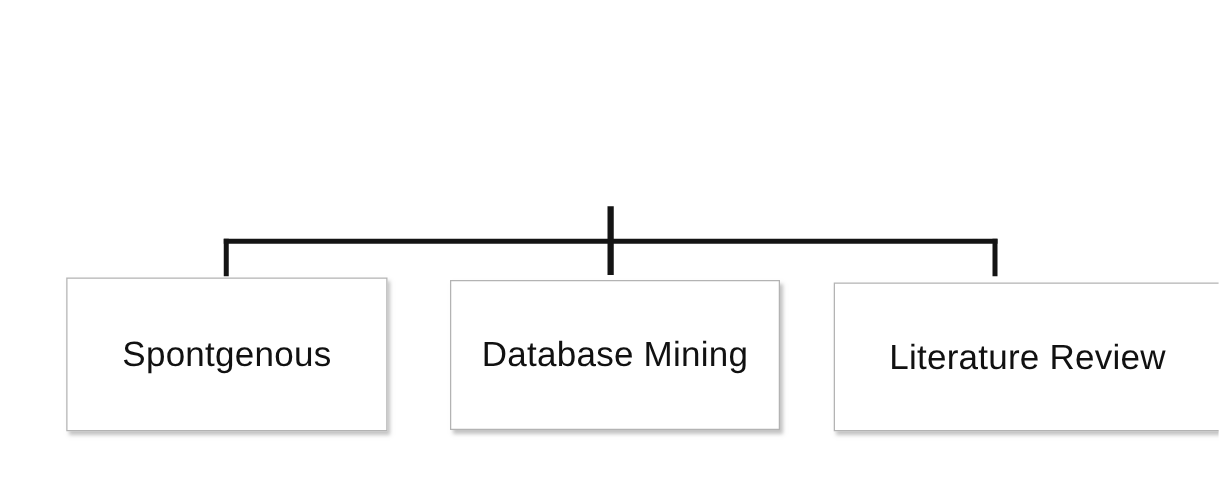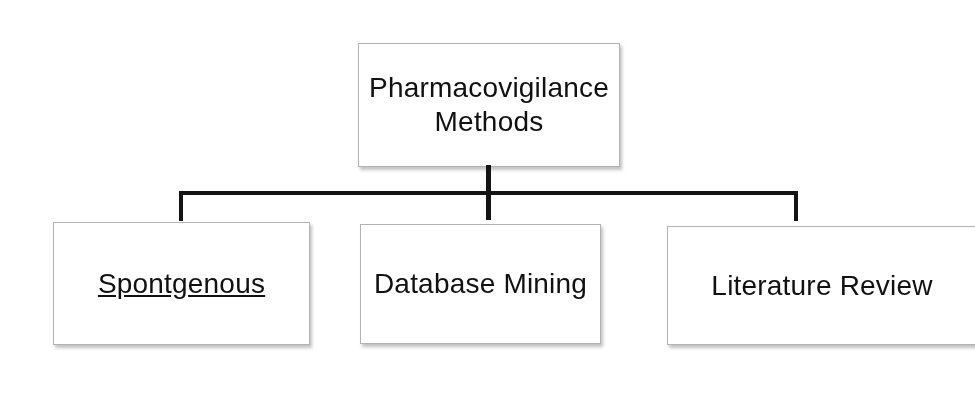--- a/index.html
+++ b/index.html
@@ -25,44 +25,40 @@
     flex-direction: column;
     align-items: center;
     justify-content: center;
     text-align: center;
     color: var(--text, #111111);
     font-size: 28px;
     line-height: 1.2;
     letter-spacing: 0.2px;
   }
   .node-root { left: 358px; top: 43px;  width: 262px; height: 124px; }
-  .node-c0   { left: 53px;  top: 222px; width: 257px; height: 123px; text-decoration: underline; }
-  .node-c1   { left: 360px; top: 224px; width: 241px; height: 120px; }
+  .node-c0   { left: 53px;  top: 222px; width: 257px; height: 123px; }
+  .node-c1   { left: 360px; top: 224px; width: 264px; height: 120px; }
   .node-c2   { left: 667px; top: 226px; width: 310px; height: 119px; }
 
   .connector {
     position: absolute;
     background: var(--connector, #141414);
   }
   .conn-stem  { left: 486px; top: 165px; width: 5px;   height: 55px; }
   .conn-rail  { left: 179px; top: 191px; width: 619px; height: 4px;  }
   .conn-ldrop { left: 179px; top: 191px; width: 4px;   height: 30px; }
   .conn-rdrop { left: 794px; top: 191px; width: 4px;   height: 30px; }
 
   .label-line { display: block; }
 </style>
 </head>
 <body>
 
 <div class="canvas">
 
-  <div class="node node-root">
-    <span class="label-line">Pharmacovigilance</span>
-    <span class="label-line">Methods</span>
-  </div>
 
   <div class="connector conn-stem"></div>
   <div class="connector conn-rail"></div>
   <div class="connector conn-ldrop"></div>
   <div class="connector conn-rdrop"></div>
 
   <div class="node node-c0">
     <span class="label-line">Spontgenous</span>
   </div>
 

